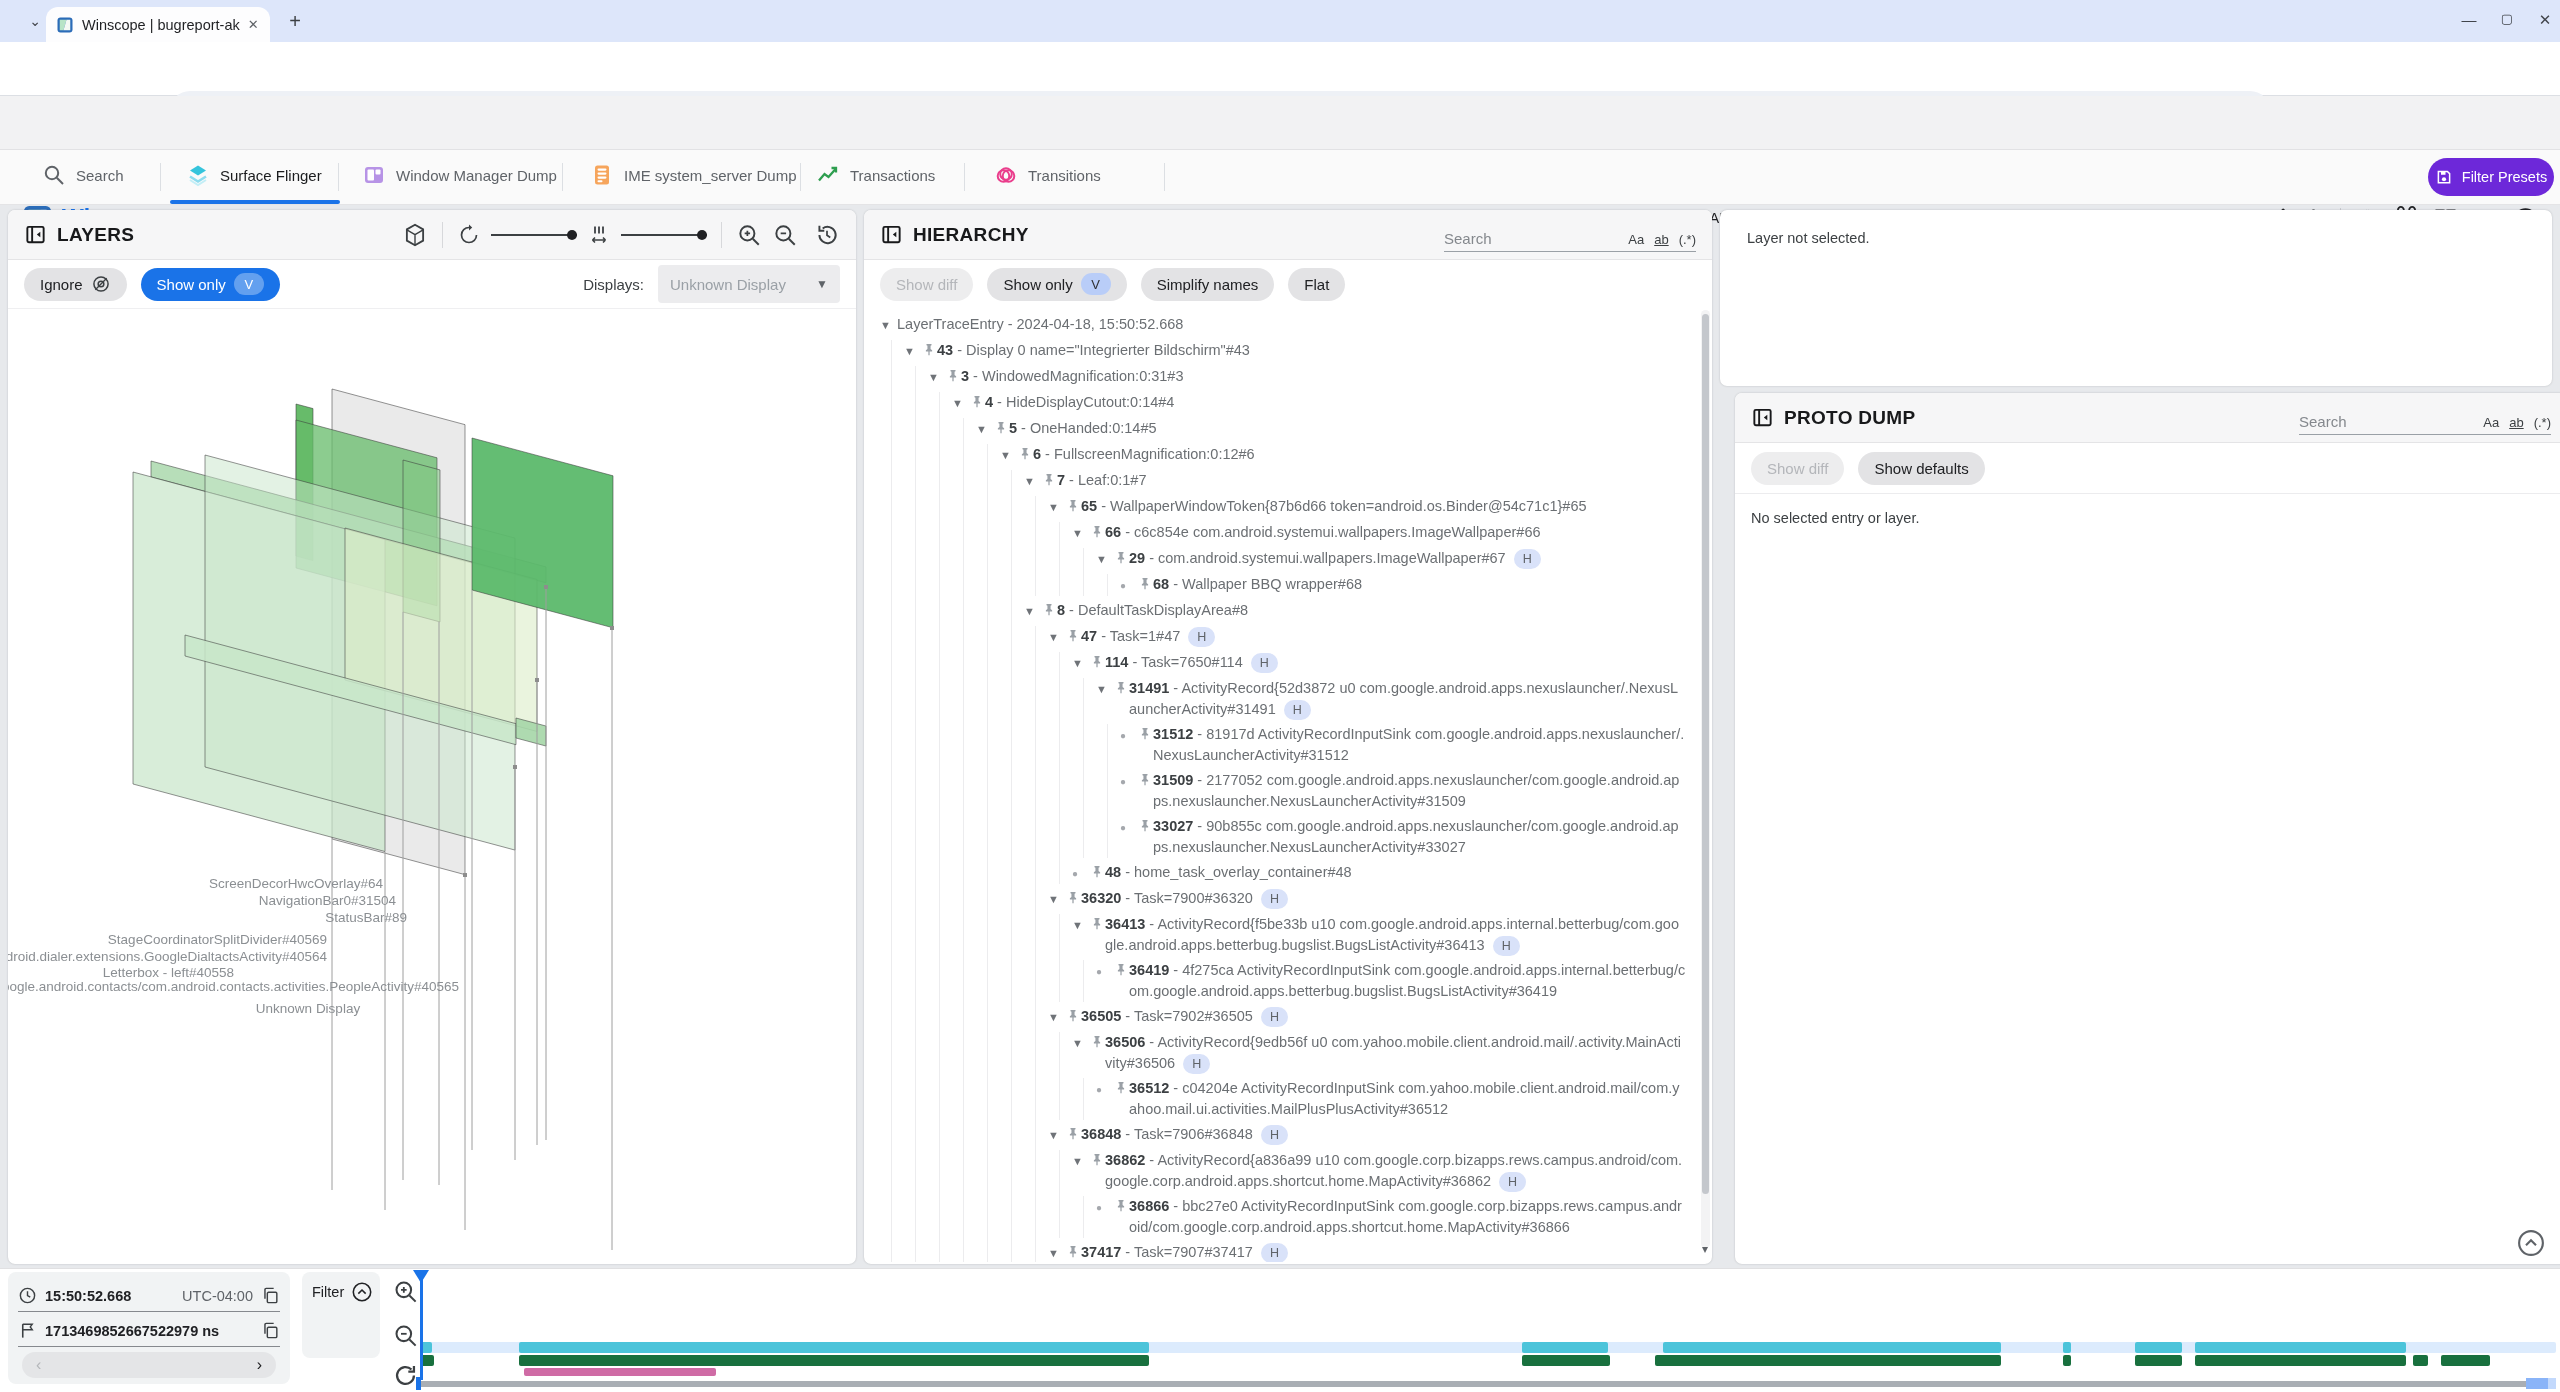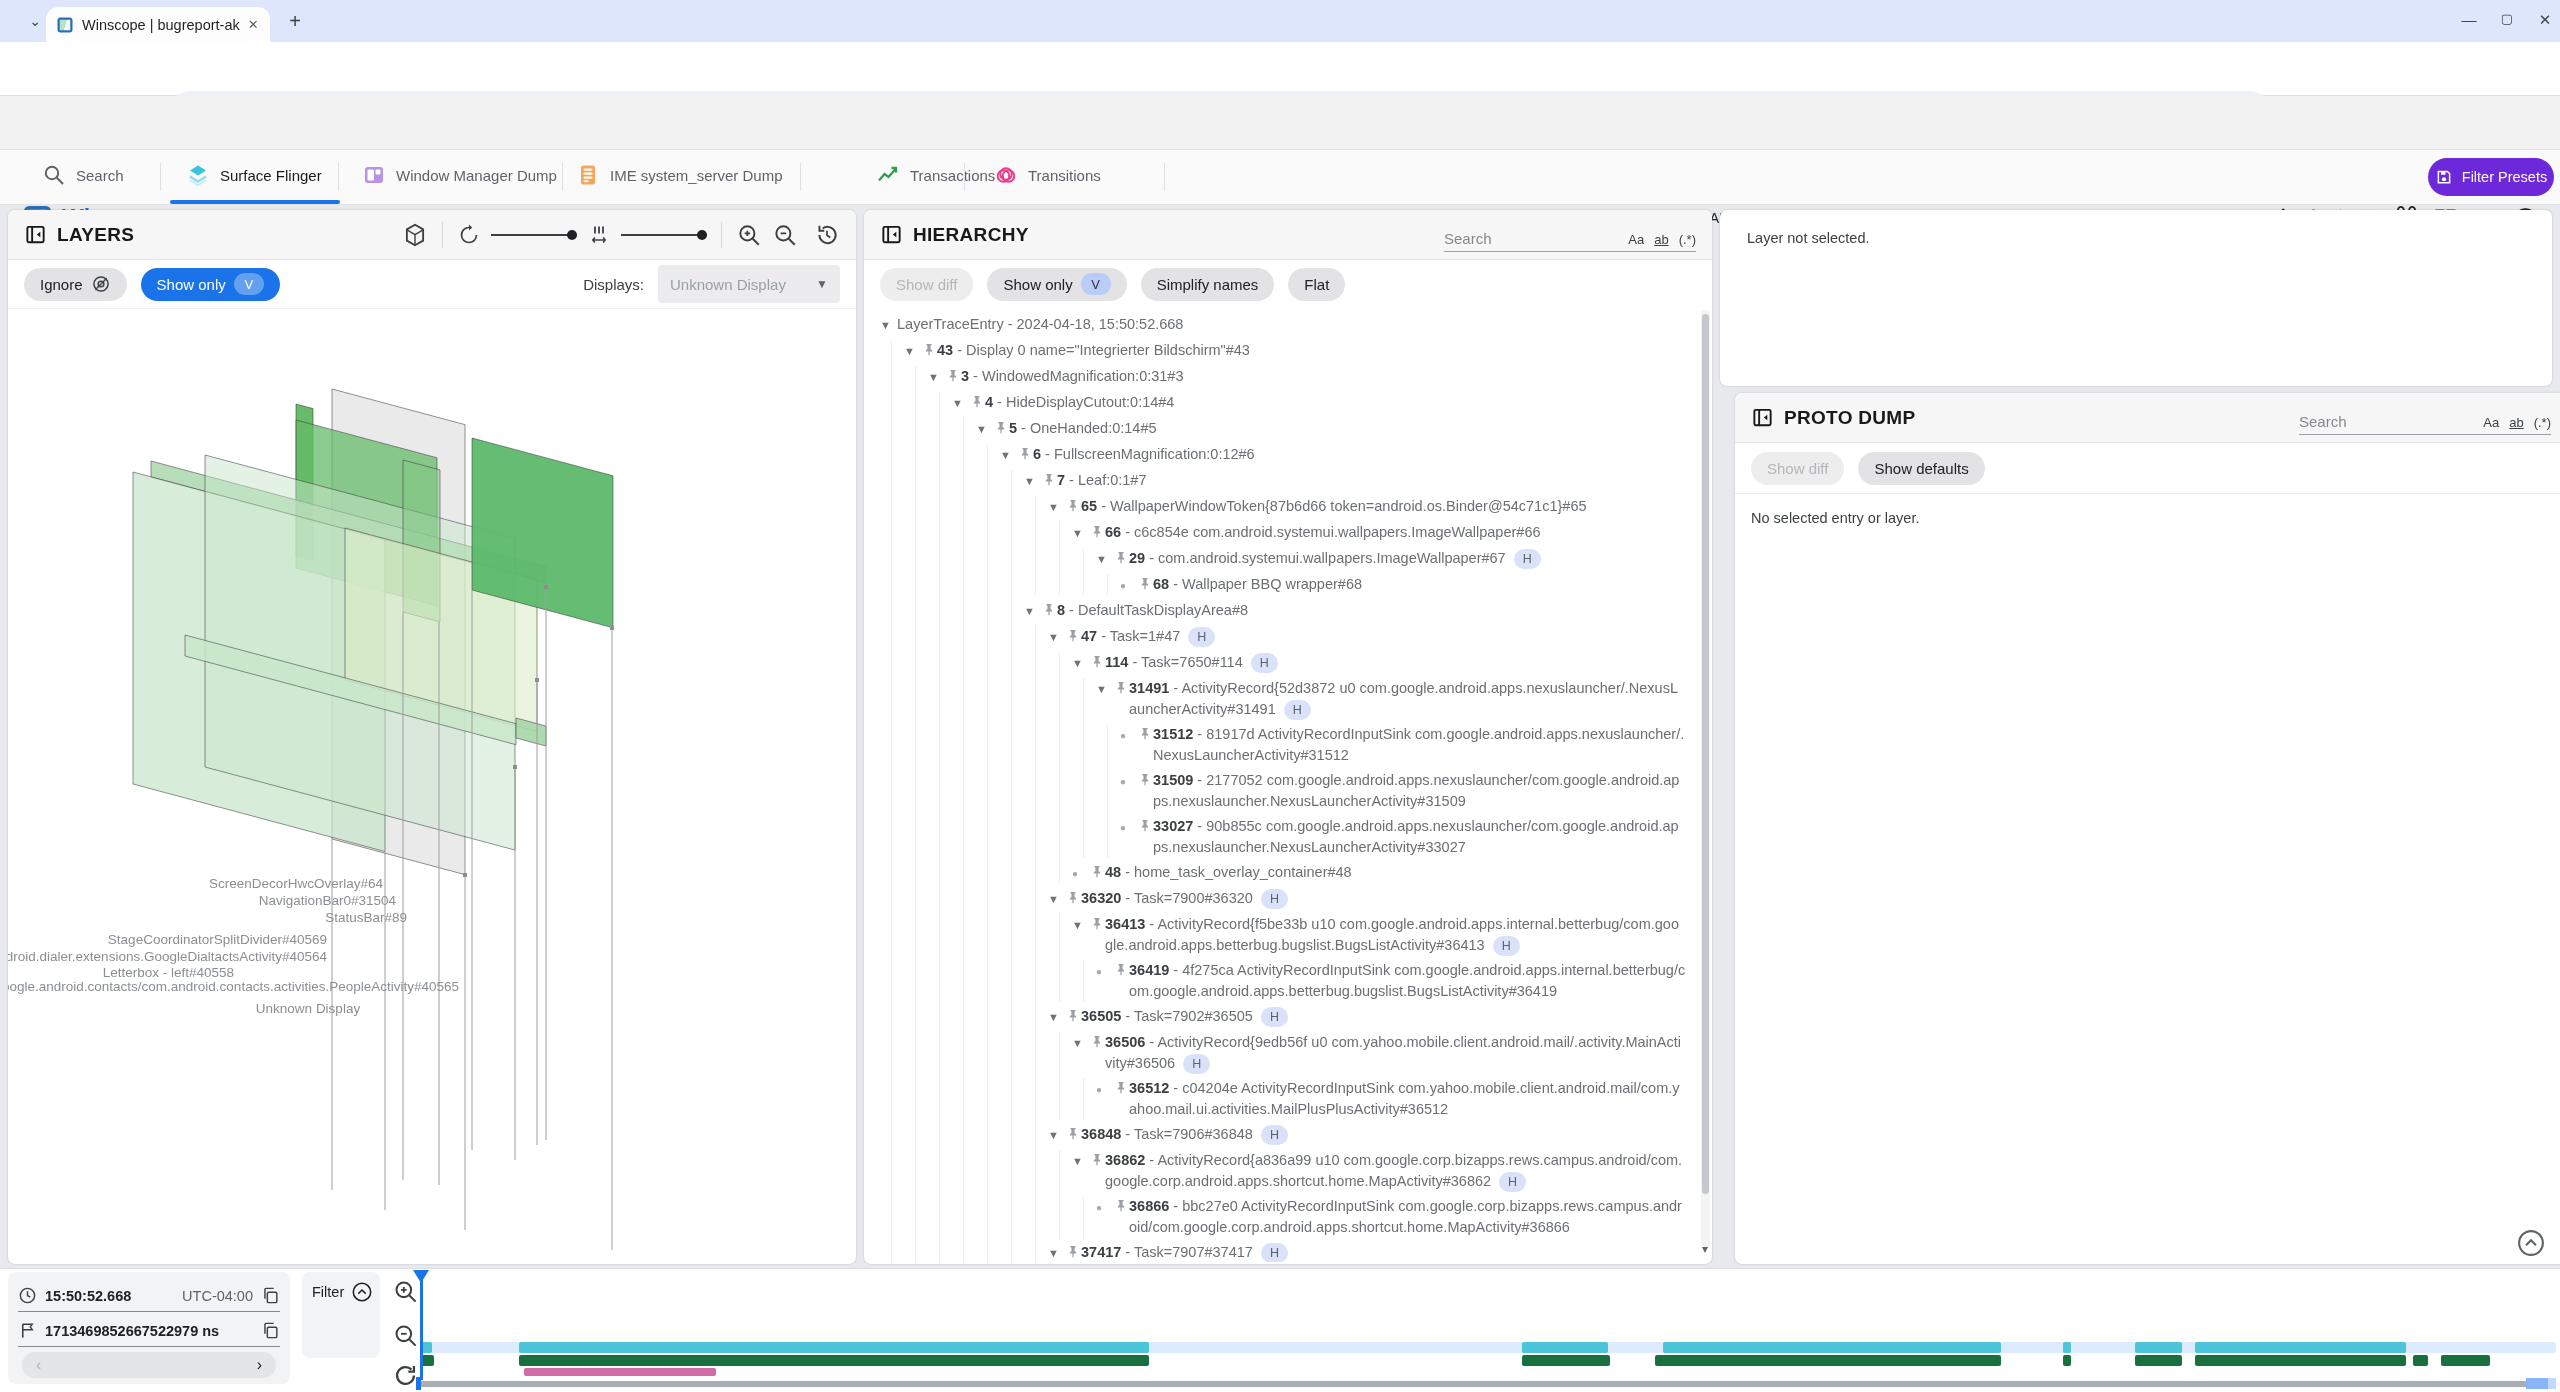--- a/index.html
+++ b/index.html
@@ -247,33 +247,33 @@
     <div class="ttab" style="left:362px;">
       <span class="ico ticon">
         <svg viewBox="0 0 24 24">
             <rect x="3" y="4" width="18" height="16" rx="3" fill="#b793e6"></rect>
             <rect x="5.5" y="6.5" width="6.5" height="11" rx="1" fill="#fff"></rect>
             <rect x="13.5" y="6.5" width="5" height="5" rx="1" fill="#fff"></rect>
           </svg>
         </span>
       <span>Window Manager Dump</span>
     </div>
-    <div class="ttab" style="left:576px;">
+    <div class="ttab" style="left:590px;">
       <span class="ico ticon">
         <svg viewBox="0 0 24 24">
             <rect x="5" y="2.5" width="14" height="19" rx="2.5" fill="#f6a55c"></rect>
             <rect x="7.5" y="5.5" width="9" height="2.2" rx="1.1" fill="#fff"></rect>
             <rect x="7.5" y="9.5" width="9" height="2.2" rx="1.1" fill="#fff"></rect>
             <rect x="7.5" y="13.5" width="9" height="2.2" rx="1.1" fill="#fff"></rect>
             <rect x="7.5" y="17.2" width="5" height="2" rx="1" fill="#fff"></rect>
           </svg>
         </span>
       <span>IME system_server Dump</span>
     </div>
-    <div class="ttab" style="left:876px;">
+    <div class="ttab" style="left:816px;">
       <span class="ico ticon">
         <svg viewBox="0 0 24 24">
             <path d="M3 17.5l5.5-6.5 4 3L20 5.5" fill="none" stroke="#2e9e4f" stroke-width="2.3"></path>
             <path d="M15.5 5h4.5v4.5" fill="none" stroke="#2e9e4f" stroke-width="2.3"></path>
           </svg>
         </span>
       <span>Transactions</span>
     </div>
     <div class="ttab" style="left:994px;">
       <span class="ico ticon">

